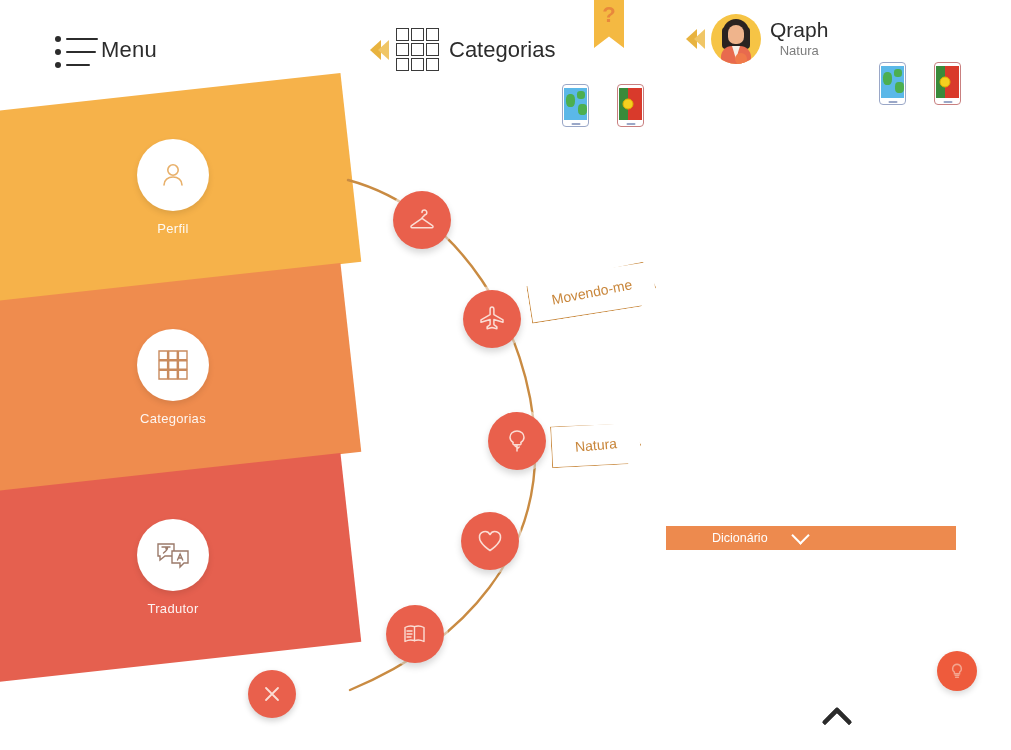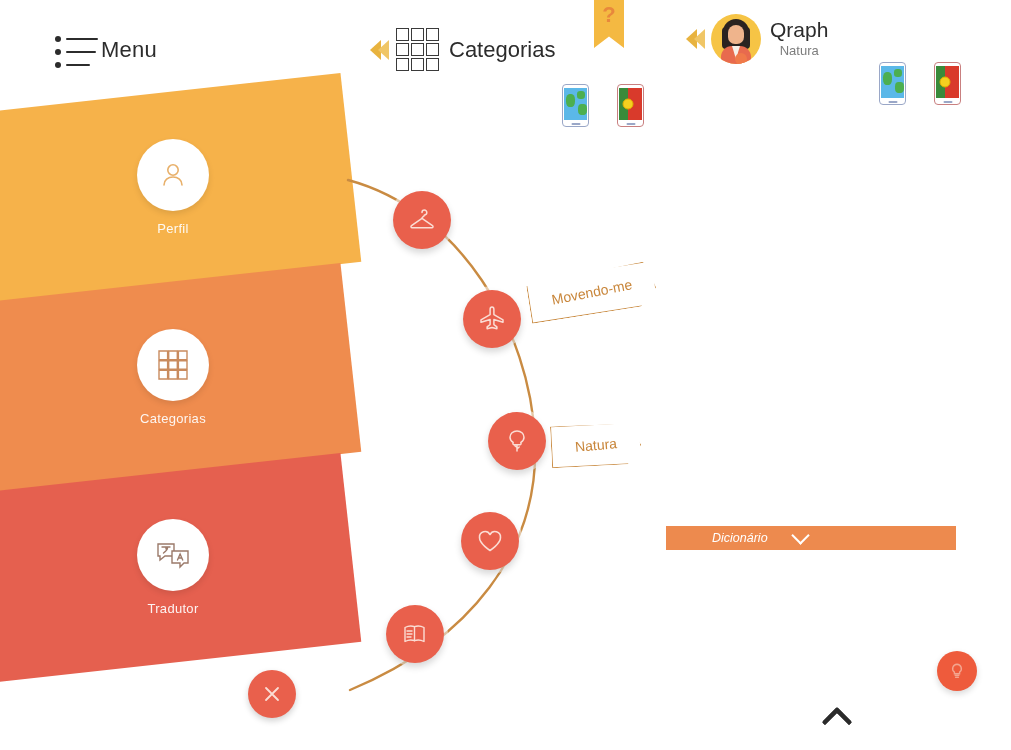--- a/index.html
+++ b/index.html
@@ -103,21 +103,21 @@
   .tag-nat { left:551px; top:424px; width:90px; height:42px; transform:rotate(-3deg);
              clip-path: polygon(0 0, 86% 4%, 100% 55%, 84% 100%, 0 100%); }
   .tagtext { transform:rotate(-2deg); }
 
   
   .answer { position:absolute; left:666px; top:155px; width:345px; height:215px; background:#FADBC7;
             padding:18px 24px; }
   .answer-ph { color:#3a3a3a; font-size:14px; }
   .dict { position:absolute; left:666px; top:526px; width:290px; height:24px; background:#ED8A4E;
           display:flex; align-items:center; gap:26px; padding-left:46px; }
-  .dict-label { color:#ffffff; font-size:12.5px;font-style:italic; }
+  .dict-label { color:#ffffff; font-size:12.5px; }
   .chev-down { width:13px; height:13px; border-right:2.6px solid #fff; border-bottom:2.6px solid #fff;
                transform:rotate(45deg); margin-top:-5px; }
   .bulbbtn { position:absolute; left:937px; top:651px; width:40px; height:40px; border-radius:50%;
              background:#EE5B3C; display:flex; align-items:center; justify-content:center;
              box-shadow:0 3px 6px rgba(0,0,0,.15); }
   .scrolltop { position:absolute; left:826px; top:707px; width:34px; height:20px; }
   .scrolltop i { position:absolute; top:4px; width:22px; height:22px; border-top:5px solid #2b2b2b;
                  border-left:5px solid #2b2b2b; transform:rotate(45deg); border-radius:2px; }
 </style>
 </head>

